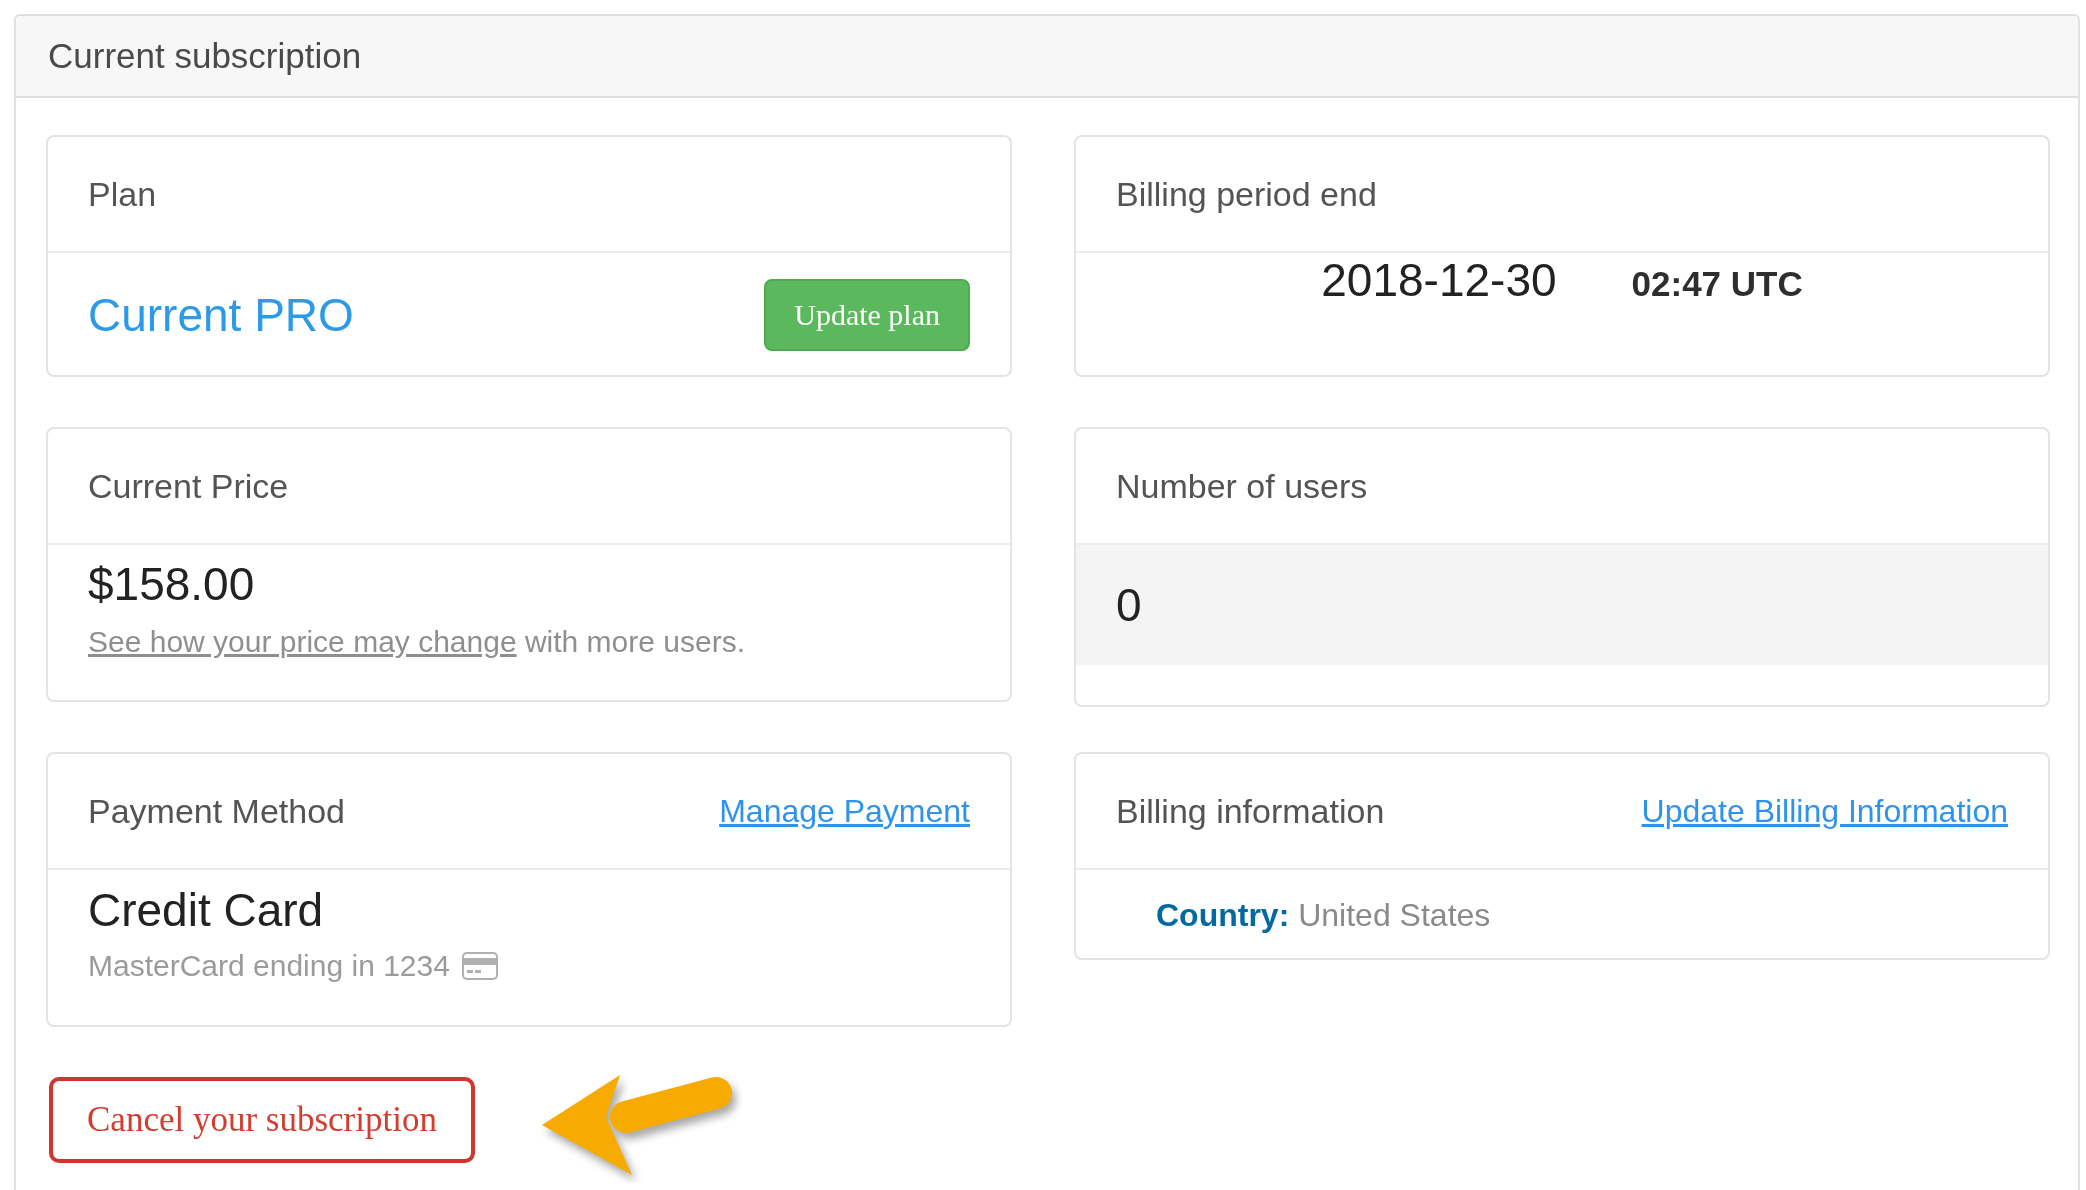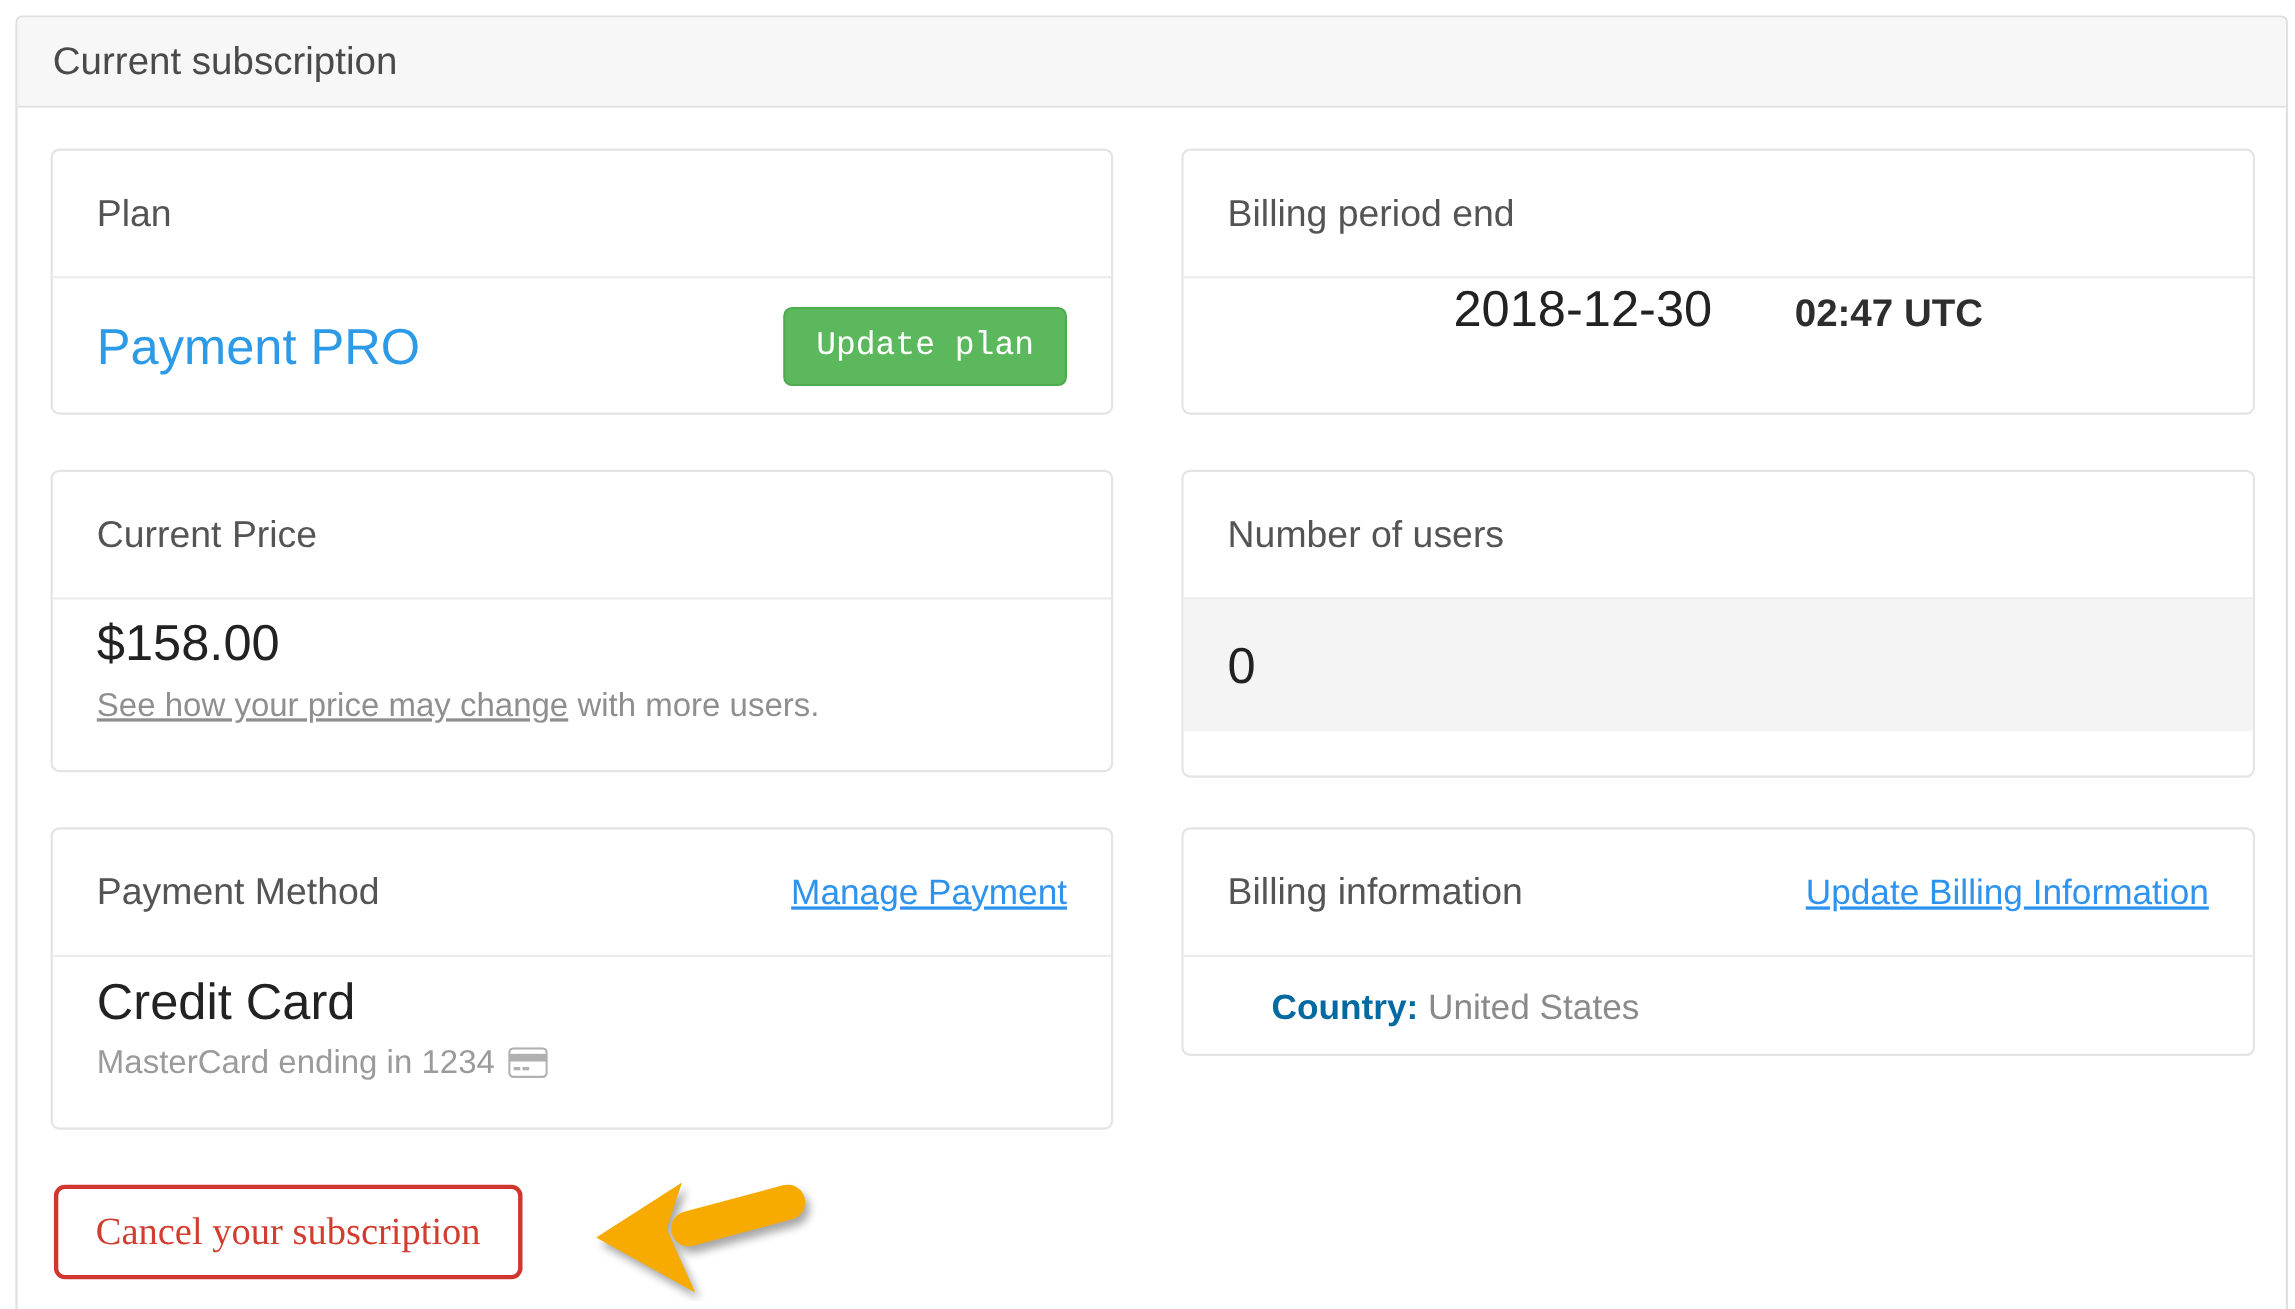--- a/index.html
+++ b/index.html
@@ -62,21 +62,21 @@
   .big-value { font-size: 46px; color: #222; }
 
   .plan-body { flex-direction: row; align-items: center; justify-content: space-between; }
   .plan-name { font-size: 46px; color: #2d9ae8; }
   .btn-green {
     background: #5cb85c;
     border: 2px solid #4fab4f;
     border-radius: 8px;
     color: #fff;
     font-size: 30px;
-    font-family: Liberation Mono, monospace;
+    font-family: Liberation Serif, serif;
     height: 72px;
     padding: 4px 28px;
     cursor: pointer;
   }
 
   .date-row { flex-direction: row; align-items: baseline; gap: 45px; }
   .date-time { font-size: 35px; color: #2e2e2e; margin-left: 30px; font-weight: bold; }
 
   .price-note { font-size: 30px; margin-top: 14px; color: #8f8f8f; }
   .price-note a { color: #8f8f8f; text-decoration: underline; cursor: pointer; }
@@ -126,21 +126,21 @@
   </div>
 
   <div class="panel-body">
     <div class="grid">
 
       <div class="card h-242">
         <div class="card-header">
           <span>Plan</span>
         </div>
         <div class="card-body plan-body">
-          <span class="plan-name">Payment PRO</span>
+          <span class="plan-name">Current PRO</span>
           <button class="btn-green">Update plan</button>
         </div>
       </div>
 
       <div class="card h-242">
         <div class="card-header">
           <span>Billing period end</span>
         </div>
         <div class="card-body date-row">
           <span class="big-value">2018-12-30</span>

